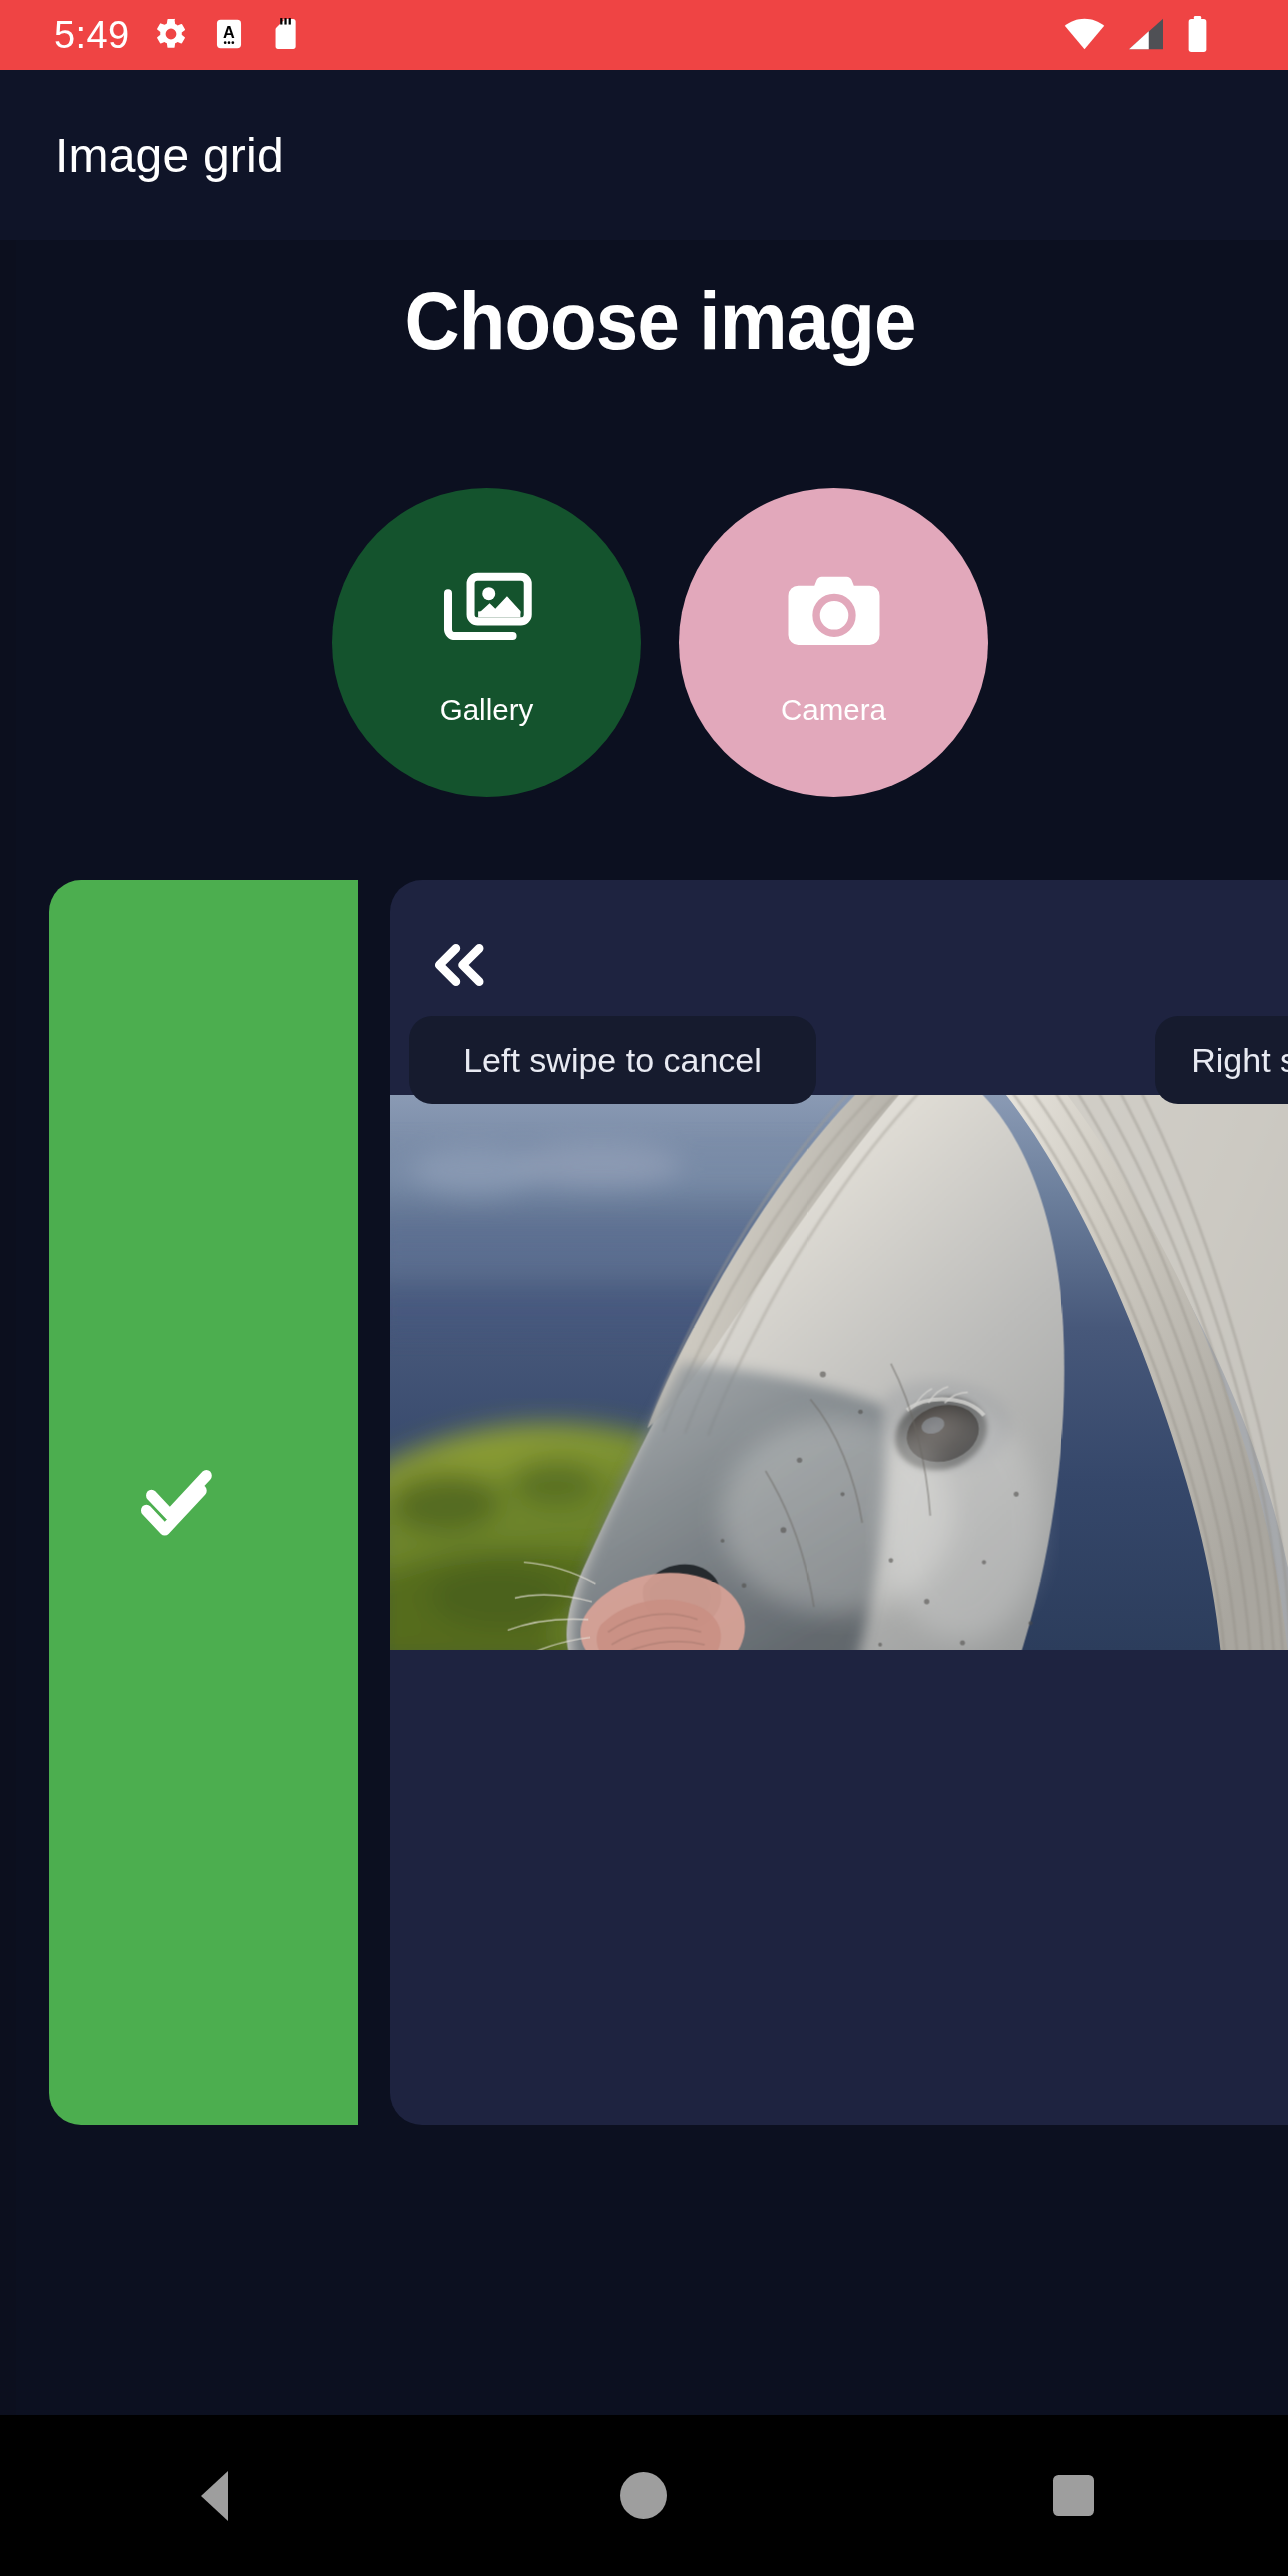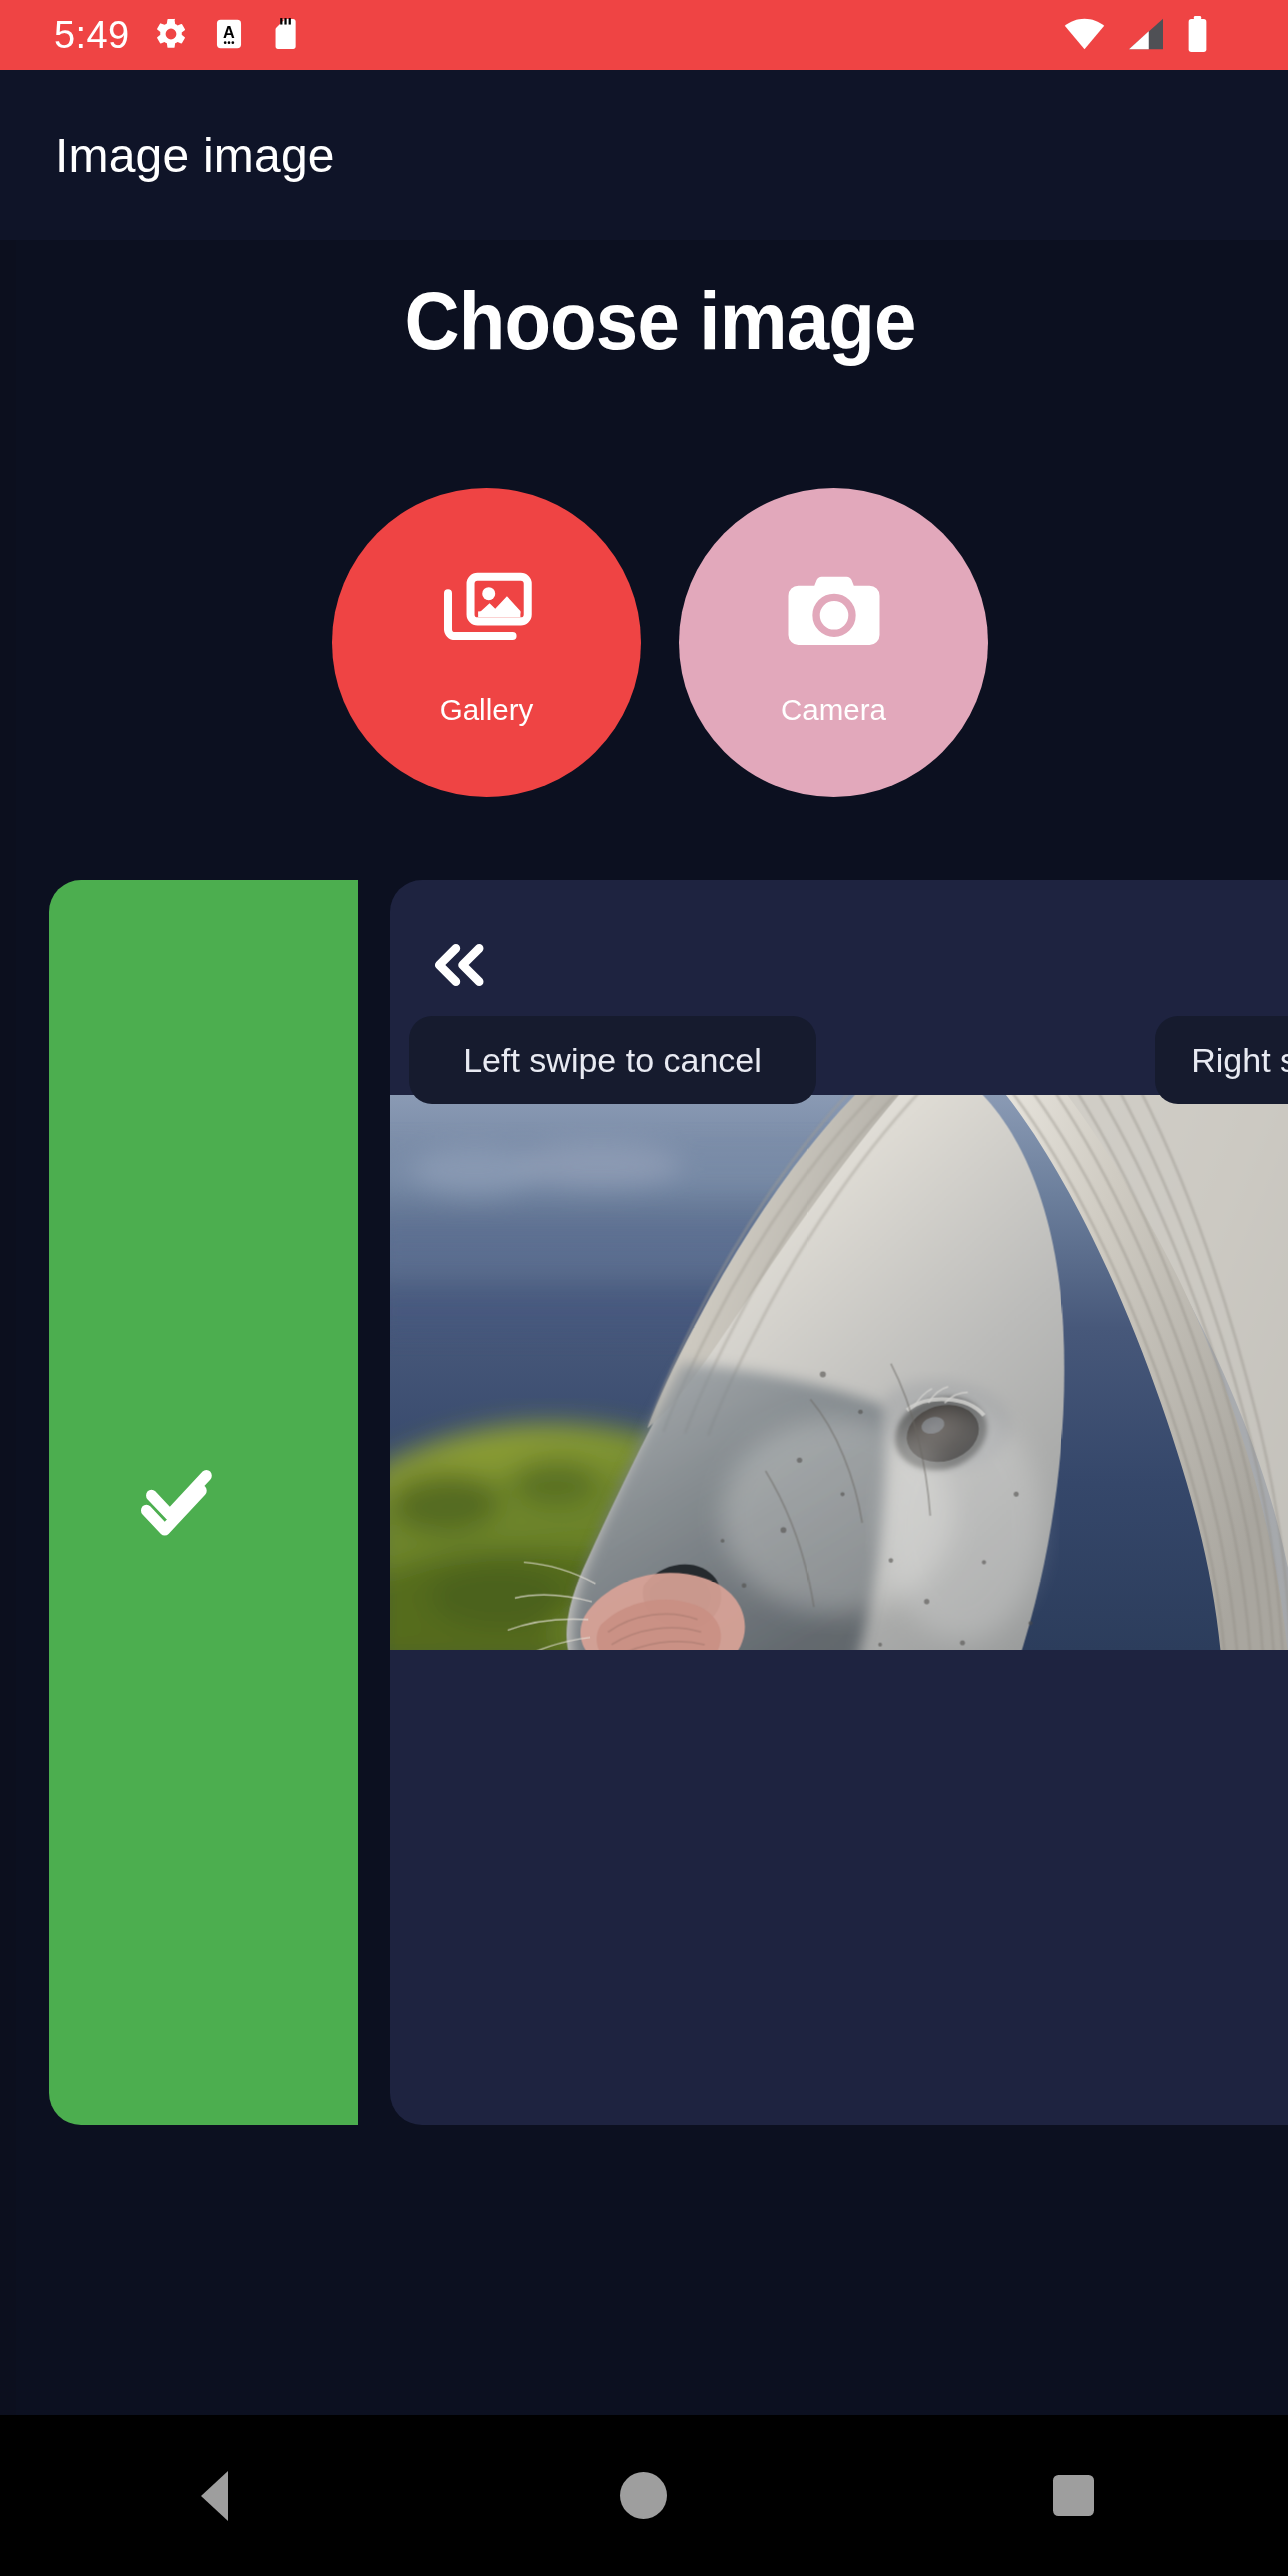--- a/index.html
+++ b/index.html
@@ -165,30 +165,30 @@
     <span class="ic">
       <svg width="23" height="38" viewBox="0 0 14 24">
         <rect x="4.7" y="0.6" width="4.6" height="2.6" rx="0.8" fill="#fff"></rect>
         <rect x="1.4" y="2.6" width="11.2" height="20.8" rx="1.7" fill="#fff"></rect>
       </svg>
     </span>
   </div>
 </div>
 
 <div class="appbar">
-  <div class="appbar-title">Image image</div>
+  <div class="appbar-title">Image grid</div>
 </div>
 
 <div class="content">
 
   <h1 class="heading">Choose image</h1>
 
   <div class="circle-row">
 
-    <div class="circle" style="background:#ef4444">
+    <div class="circle" style="background:#14532d">
       <span class="glyph">
         <svg width="104" height="104" viewBox="0 0 24 24">
           <g fill="none" stroke="#fff" stroke-width="1.85" stroke-linejoin="round" stroke-linecap="round">
             <rect x="8.2" y="3.4" width="13.2" height="10.3" rx="1.6"></rect>
             <path d="M17.9 17.1H4.6a1.6 1.6 0 0 1-1.6-1.6V7.2"></path>
           </g>
           <path fill="#fff" d="M10 11.9h9.7v-.6l-3.1-3.4-2.7 2.9-1.3-1.3-2.6 2.4v0Z"></path>
           <circle cx="12.4" cy="7.3" r="1.5" fill="#fff"></circle>
           <rect x="9.95" y="11.4" width="9.75" height="1.3" fill="#fff"></rect>
         </svg>

